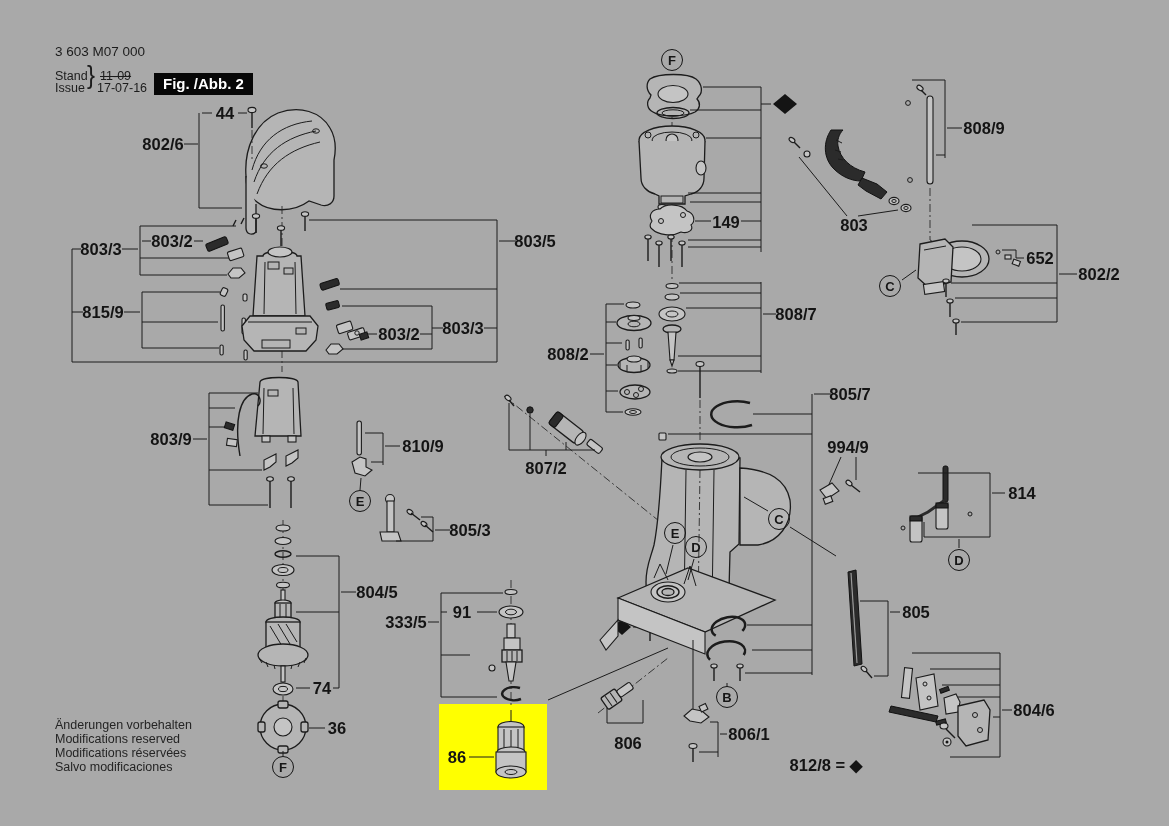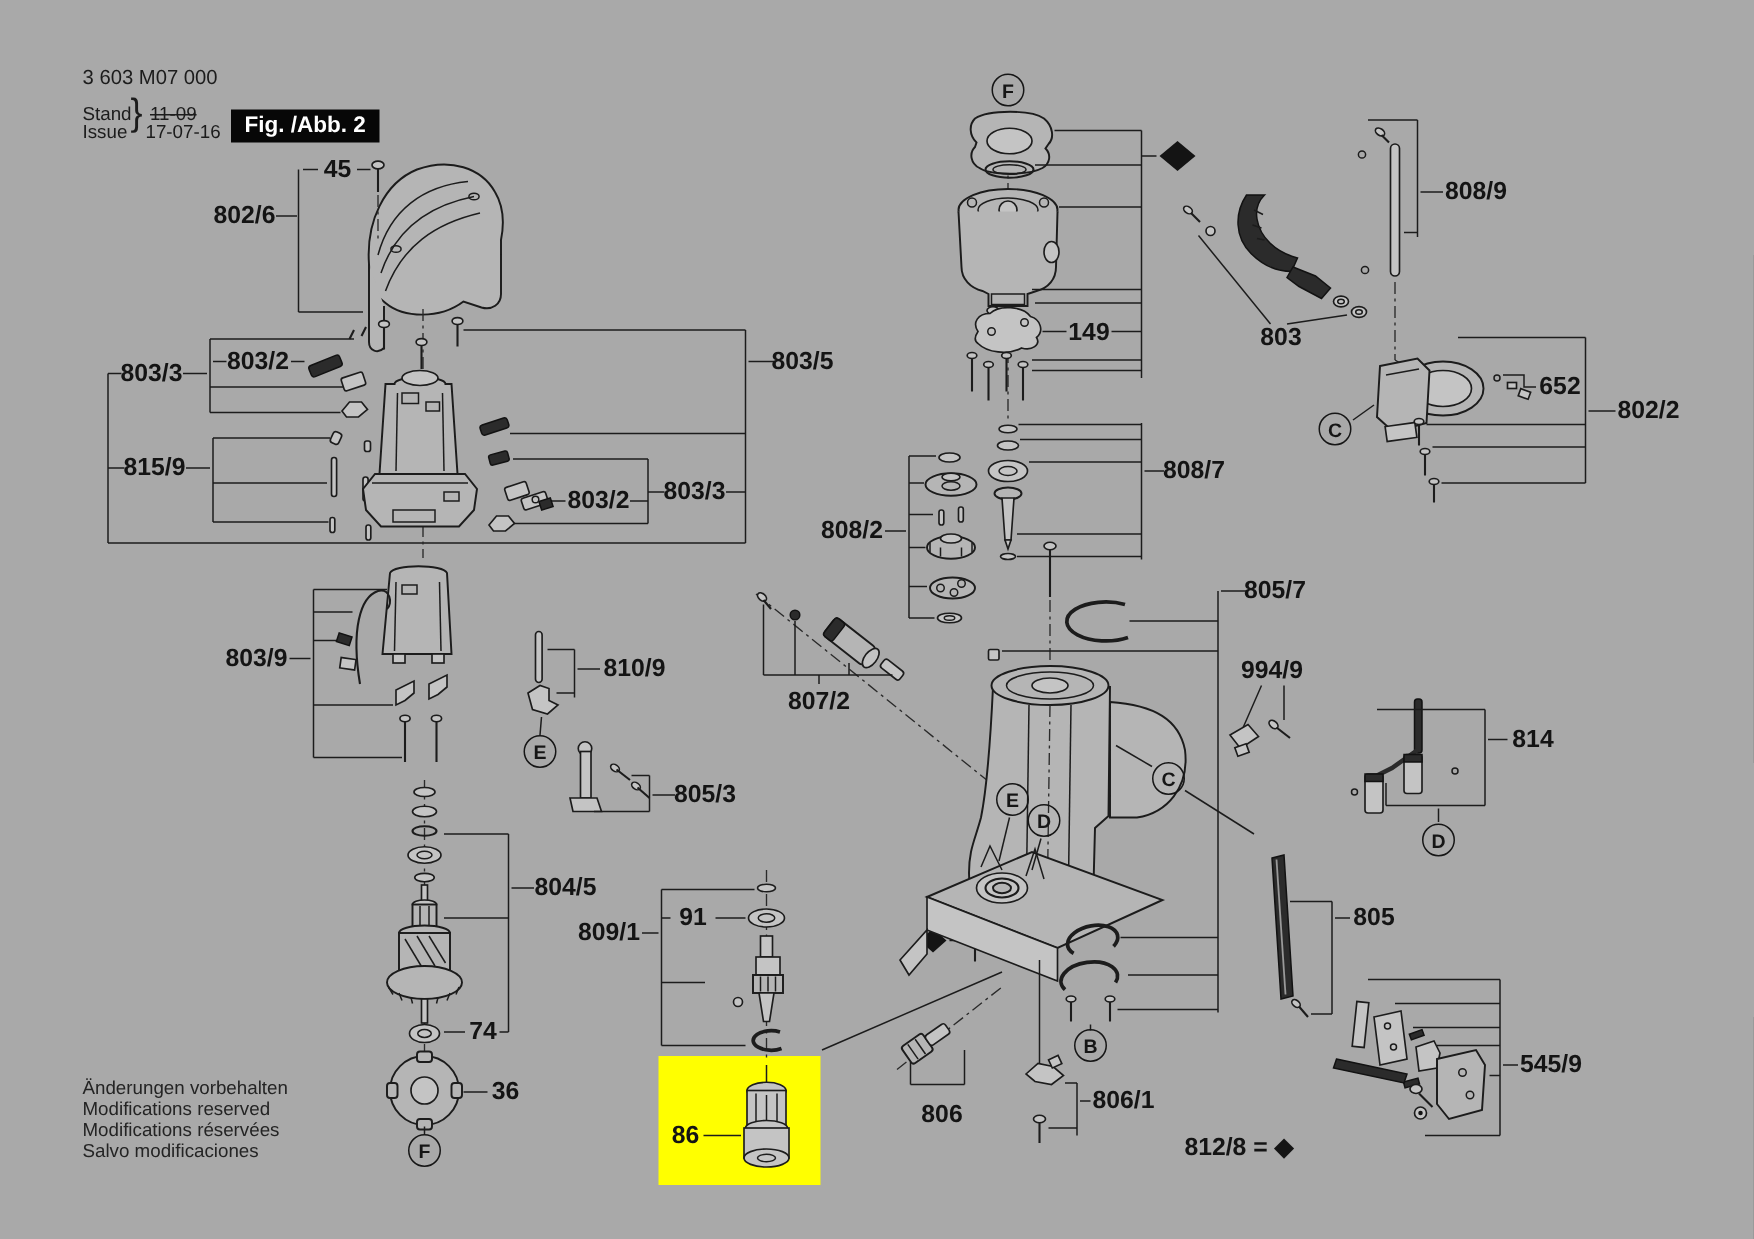--- a/index.html
+++ b/index.html
@@ -574,53 +574,53 @@
   <div class="meta brace" style="left:87px;top:64px">}</div>
   <div class="meta strike" style="left:100px;top:70px">11-09</div>
   <div class="meta" style="left:97px;top:82px">17-07-16</div>
   <div class="figbox" style="left:154px;top:73px">Fig. /Abb. 2</div>
 
   <div class="legal" style="left:55px;top:719px">Änderungen vorbehalten</div>
   <div class="legal" style="left:55px;top:733px">Modifications reserved</div>
   <div class="legal" style="left:55px;top:747px">Modifications réservées</div>
   <div class="legal" style="left:55px;top:761px">Salvo modificaciones</div>
 
-  <div class="plabel" style="left:225px;top:113px">45</div>
+  <div class="plabel" style="left:225px;top:113px">44</div>
   <div class="plabel" style="left:163px;top:144px">802/6</div>
   <div class="plabel" style="left:172px;top:241px">803/2</div>
   <div class="plabel" style="left:101px;top:249px">803/3</div>
   <div class="plabel" style="left:535px;top:241px">803/5</div>
   <div class="plabel" style="left:103px;top:312px">815/9</div>
   <div class="plabel" style="left:399px;top:334px">803/2</div>
   <div class="plabel" style="left:463px;top:328px">803/3</div>
   <div class="plabel" style="left:171px;top:439px">803/9</div>
   <div class="plabel" style="left:423px;top:446px">810/9</div>
   <div class="plabel" style="left:470px;top:530px">805/3</div>
   <div class="plabel" style="left:377px;top:592px">804/5</div>
   <div class="plabel" style="left:322px;top:688px">74</div>
   <div class="plabel" style="left:337px;top:728px">36</div>
   <div class="plabel" style="left:457px;top:757px">86</div>
-  <div class="plabel" style="left:406px;top:622px">809/1</div>
+  <div class="plabel" style="left:406px;top:622px">333/5</div>
   <div class="plabel" style="left:462px;top:612px">91</div>
   <div class="plabel" style="left:628px;top:743px">806</div>
   <div class="plabel" style="left:749px;top:734px">806/1</div>
   <div class="plabel" style="left:826px;top:765px">812/8 = ◆</div>
   <div class="plabel" style="left:726px;top:222px">149</div>
   <div class="plabel" style="left:568px;top:354px">808/2</div>
   <div class="plabel" style="left:546px;top:468px">807/2</div>
   <div class="plabel" style="left:796px;top:314px">808/7</div>
   <div class="plabel" style="left:850px;top:394px">805/7</div>
   <div class="plabel" style="left:848px;top:447px">994/9</div>
   <div class="plabel" style="left:984px;top:128px">808/9</div>
   <div class="plabel" style="left:854px;top:225px">803</div>
   <div class="plabel" style="left:1040px;top:258px">652</div>
   <div class="plabel" style="left:1099px;top:274px">802/2</div>
   <div class="plabel" style="left:1022px;top:493px">814</div>
   <div class="plabel" style="left:916px;top:612px">805</div>
-  <div class="plabel" style="left:1034px;top:710px">545/9</div>
+  <div class="plabel" style="left:1034px;top:710px">804/6</div>
 
   <div class="marker" style="left:672px;top:60px">F</div>
   <div class="marker" style="left:283px;top:767px">F</div>
   <div class="marker" style="left:360px;top:501px">E</div>
   <div class="marker" style="left:675px;top:533px">E</div>
   <div class="marker" style="left:696px;top:547px">D</div>
   <div class="marker" style="left:959px;top:560px">D</div>
   <div class="marker" style="left:890px;top:286px">C</div>
   <div class="marker" style="left:779px;top:519px">C</div>
   <div class="marker" style="left:727px;top:697px">B</div>

